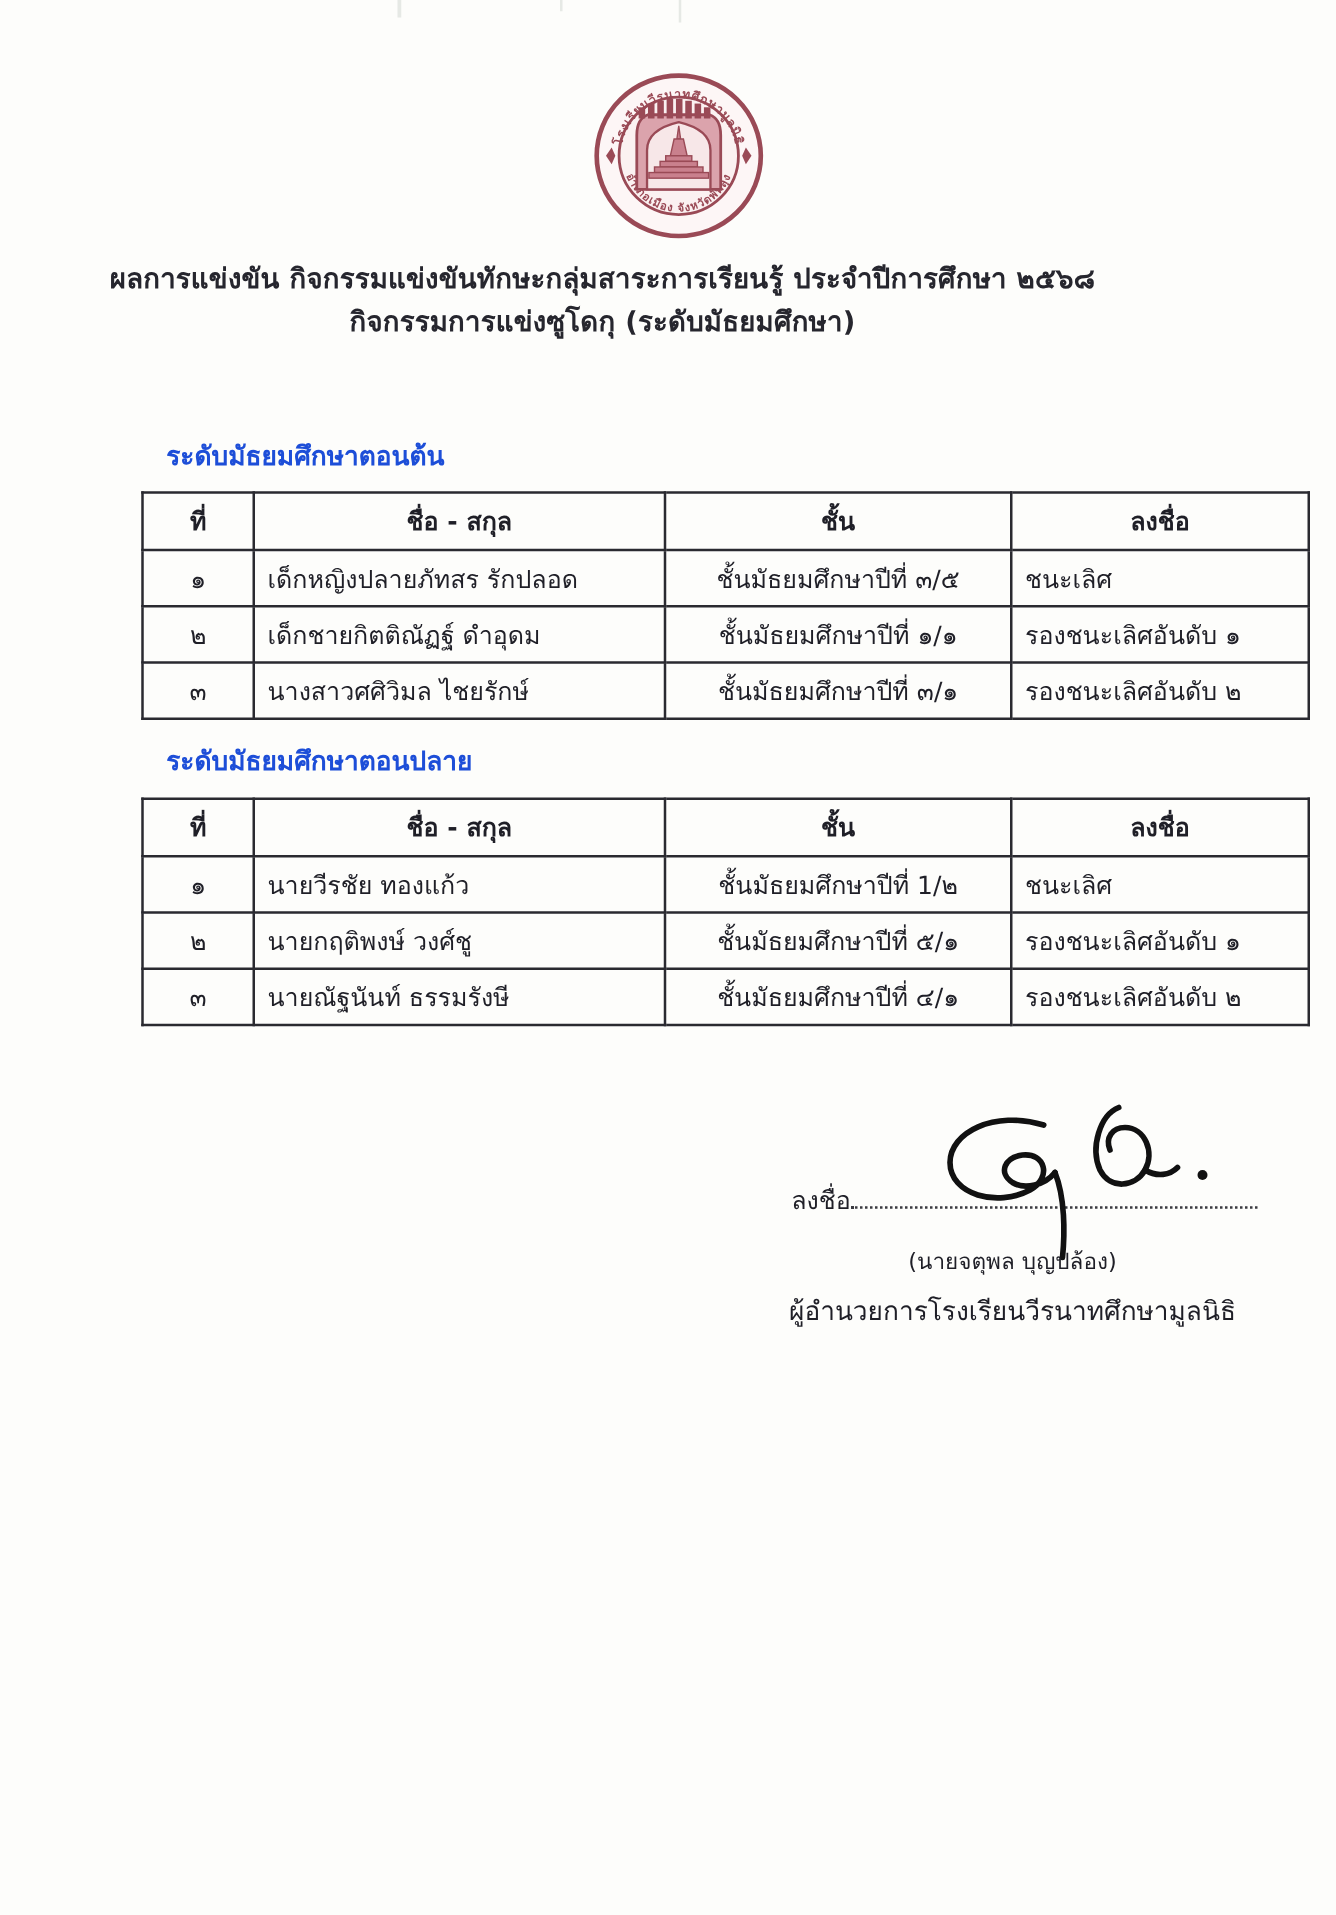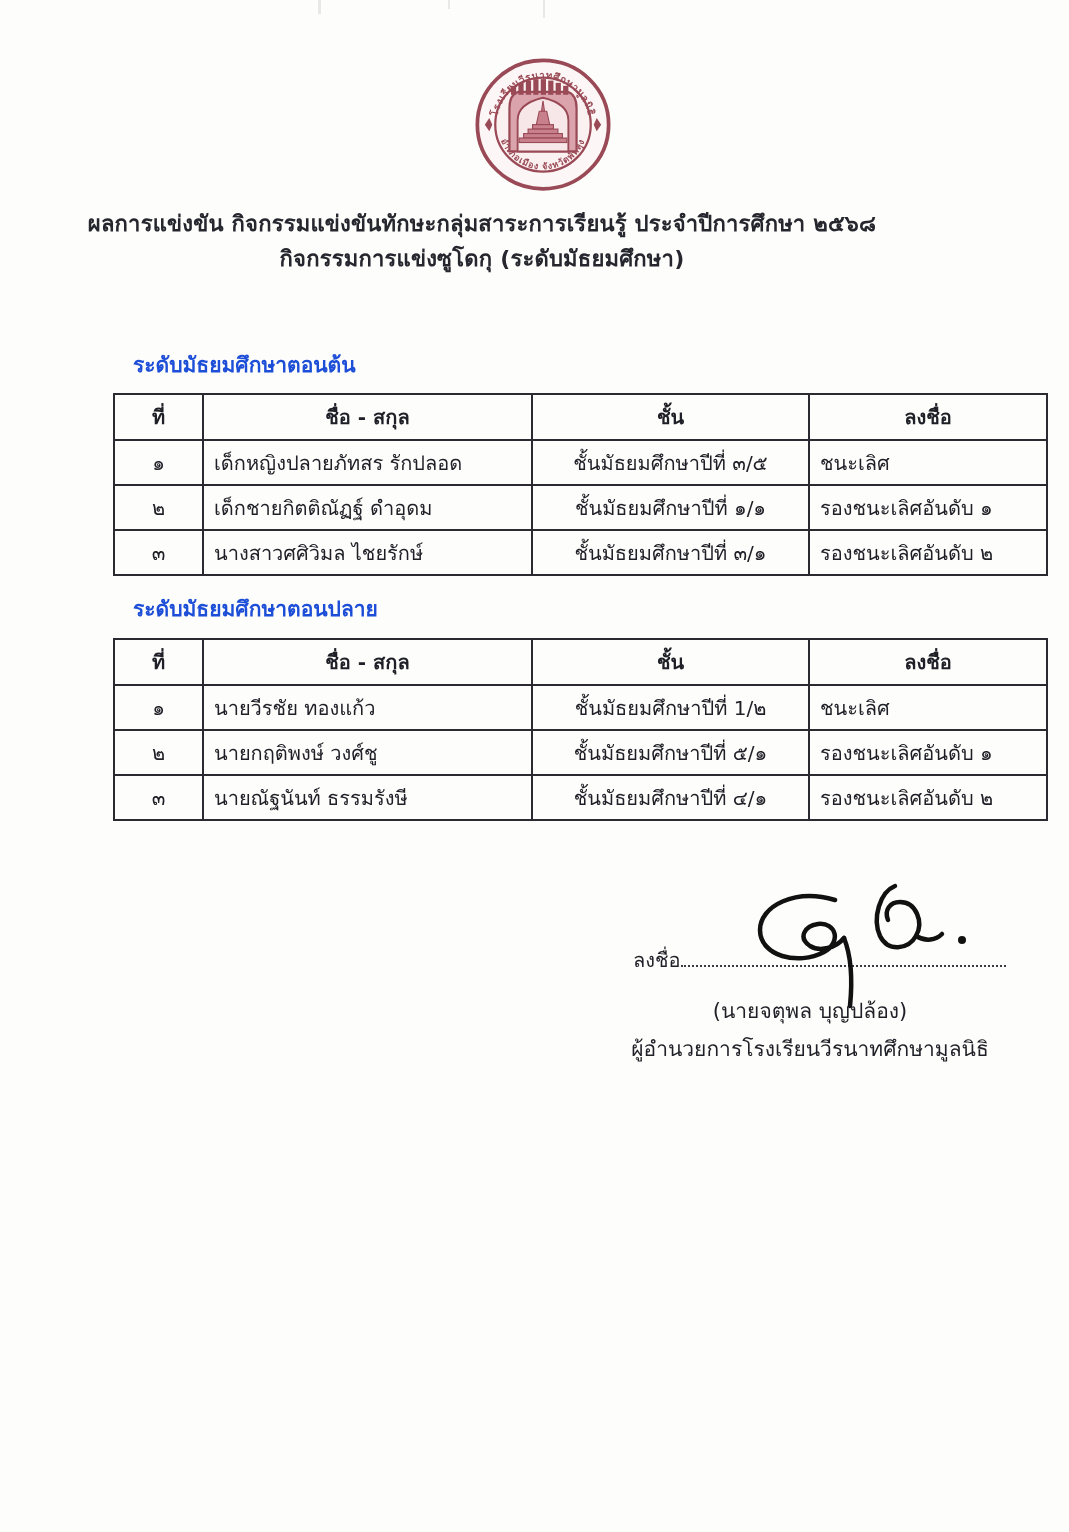--- a/index.html
+++ b/index.html
@@ -52,21 +52,21 @@
     position:absolute;left:633px;top:944px;width:400px;
     font-size:20px;color:#1f1f27;white-space:nowrap;
   }
   .dotted{
     display:inline-block;width:325px;height:18px;
     border-bottom:2.5px dotted #3a3a40;vertical-align:baseline;
   }
   .sig-script{position:absolute;left:740px;top:878px;width:240px;height:145px;pointer-events:none;}
   .sig-name{
     position:absolute;left:660px;top:994px;width:300px;
-    text-align:center;font-size:21px;color:#1f1f27;white-space:nowrap;
+    text-align:center;font-size:18px;color:#1f1f27;white-space:nowrap;
   }
   .sig-position{
     position:absolute;left:600px;top:1032px;width:420px;
     text-align:center;font-size:21px;color:#1f1f27;white-space:nowrap;
   }
   
   .scan-speck{position:absolute;background:#cfd6cf;opacity:.5;}
 </style>
 </head>
 <body>

